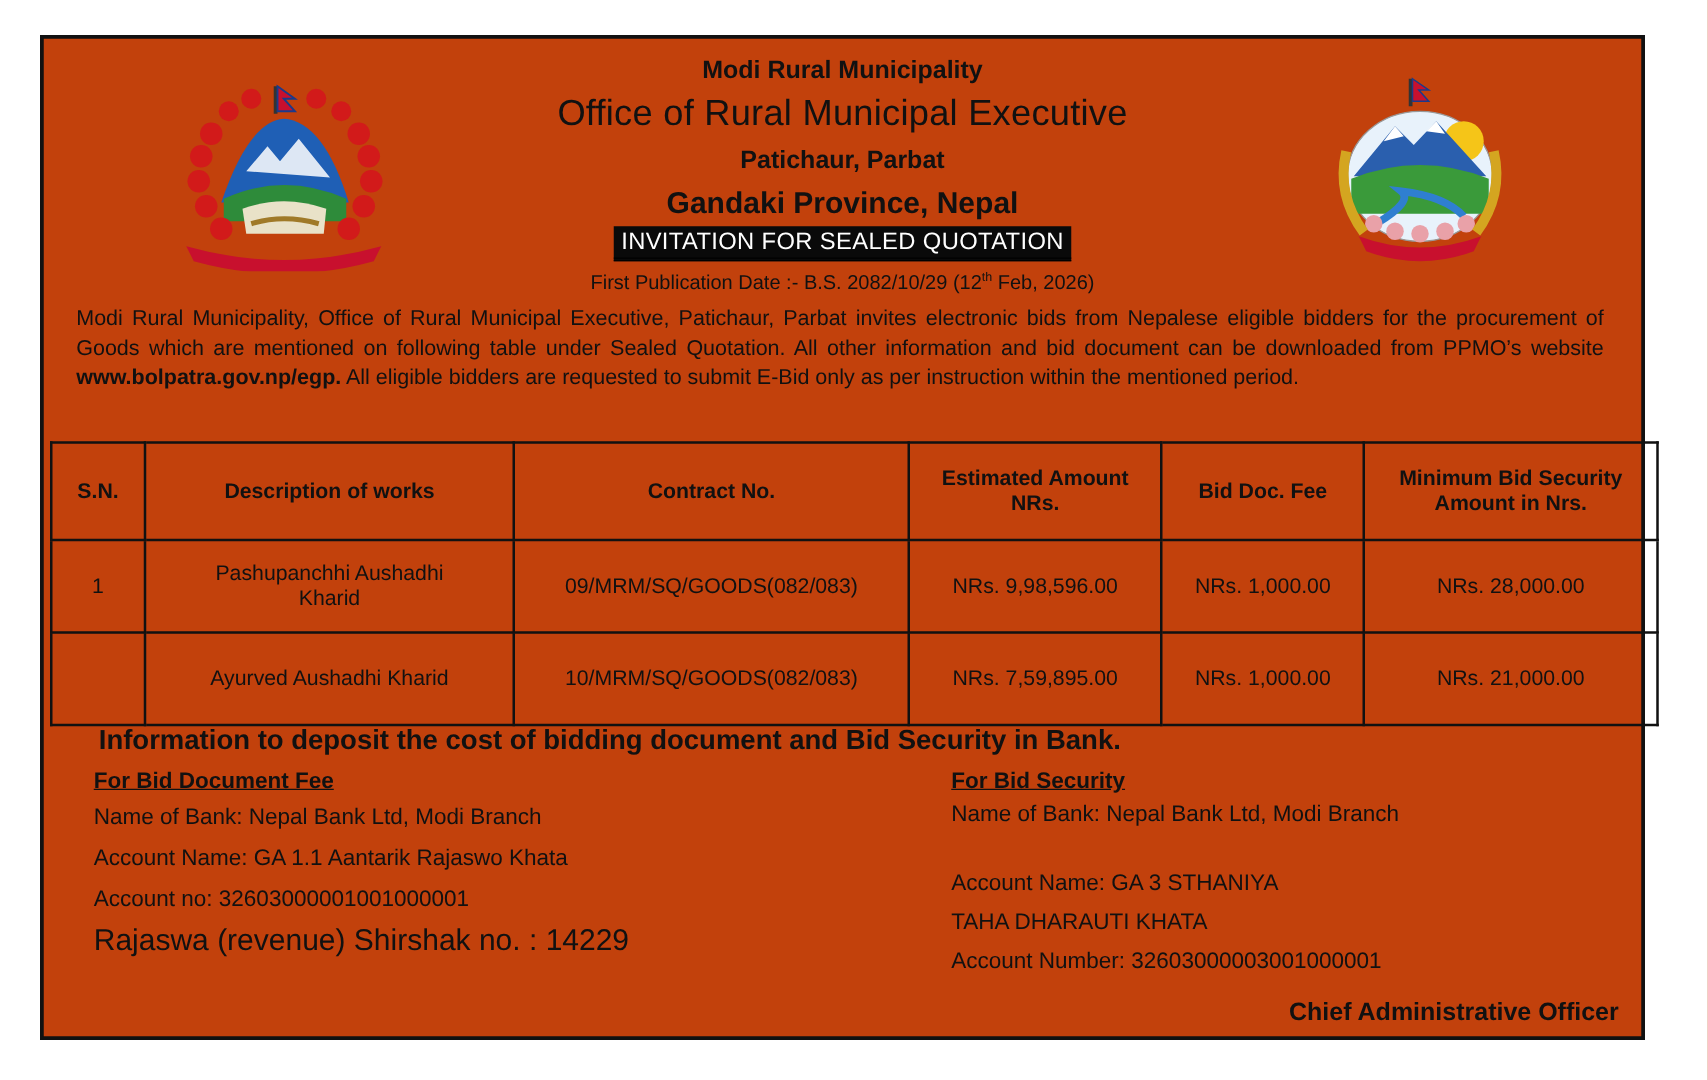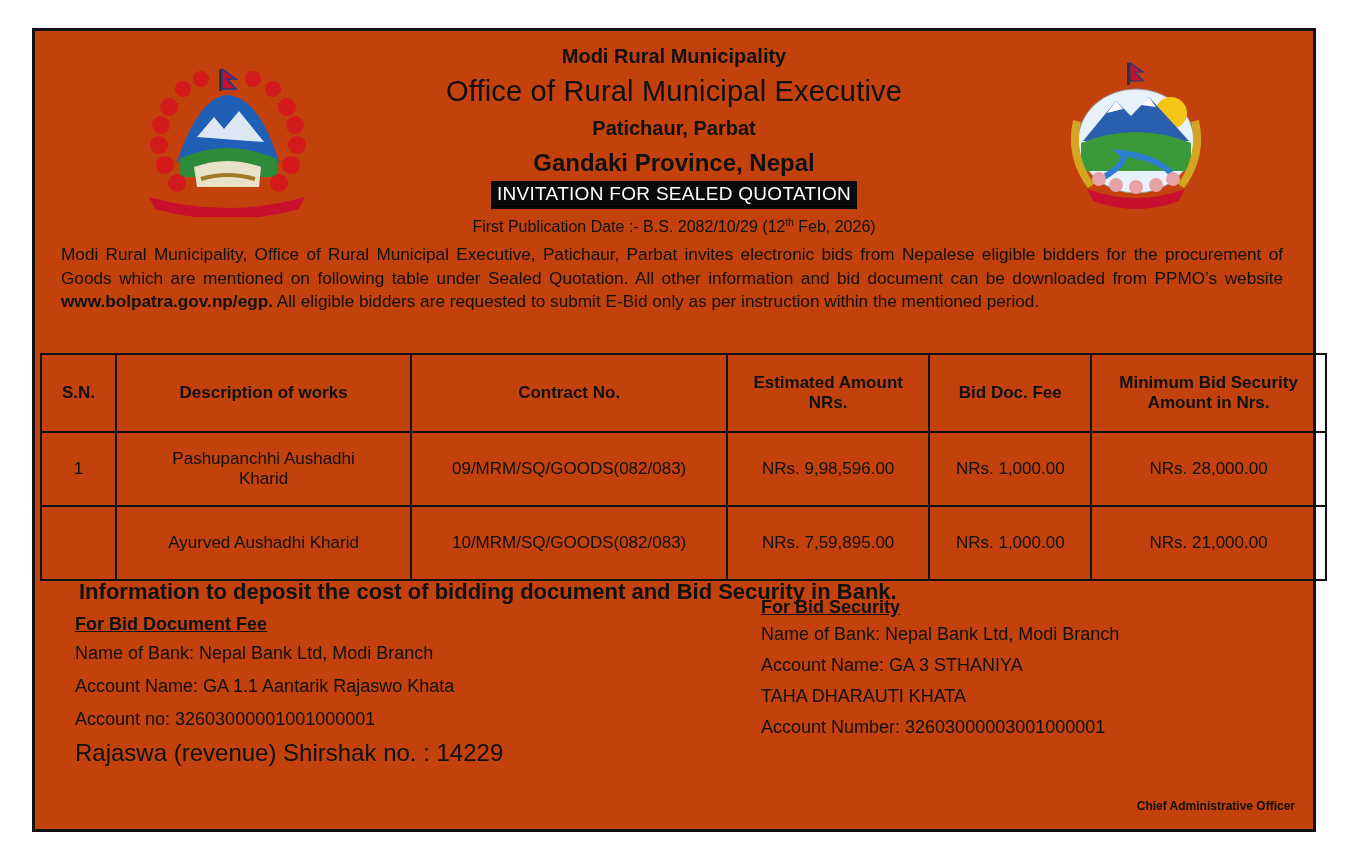--- a/index.html
+++ b/index.html
@@ -20,21 +20,21 @@
   .pubdate sup { font-size:10px; }
   .para { left:26px; right:30px; top:212px; font-size:17.2px; line-height:23.5px; text-align:justify; }
   .para b { font-weight:bold; }
   table.bids { position:absolute; left:5px; top:322px; width:1287px; border-collapse:collapse; font-size:17px; }
   table.bids th, table.bids td { border:2px solid #111; text-align:center; vertical-align:middle; padding:2px 6px; }
   table.bids th { height:72px; font-weight:bold; }
   table.bids td { height:68px; }
   .info-title { left:27px; top:548px; font-size:22px; font-weight:bold;margin-left:17px; }
   .sec-head { font-size:18px; font-weight:bold; text-decoration:underline; }
   .line { font-size:18px; }
-  .sig { right:18px; top:768px; font-size:12px; font-weight:bold;text-align:right; }
+  .sig { right:18px; top:768px; font-size:20px; font-weight:bold;text-align:right; }
   .logo { position:absolute; }
 </style>
 </head>
 <body>
 
 <div class="frame">
 
   <svg class="logo" style="left:104px; top:36px;" width="176" height="150" viewBox="0 0 176 150">
     <rect x="80" y="2" width="3" height="22" fill="#333"></rect>
     <polygon points="83,2 97,12 88,12 97,22 83,22" fill="#c8102e" stroke="#1b3a8a" stroke-width="1.5"></polygon>
@@ -139,22 +139,22 @@
   <div class="abs info-title">Information to deposit the cost of bidding document and Bid Security in Bank.</div>
 
   <div class="abs" style="left:40px; top:580px;">
     <div class="sec-head" style="line-height:26px;">For Bid Document Fee</div>
     <div class="line" style="line-height:33px; margin-top:0px;">Name of Bank: Nepal Bank Ltd, Modi Branch</div>
     <div class="line" style="line-height:33px;">Account Name: GA 1.1 Aantarik Rajaswo Khata</div>
     <div class="line" style="line-height:33px;">Account no: 32603000001001000001</div>
     <div class="line" style="line-height:33px; font-size:24px;">Rajaswa (revenue) Shirshak no. : 14229</div>
   </div>
 
-  <div class="abs" style="left:726px; top:564px;">
+  <div class="abs" style="left:726px; top:581px;">
     <div class="sec-head" style="line-height:24px;">For Bid Security</div>
     <div class="line" style="line-height:31px;">Name of Bank: Nepal Bank Ltd, Modi Branch</div>
-    <div class="line" style="line-height:31px;">Account Name: GA 3 STHANIYA</div>
+    <div class="line" style="line-height:31px;margin-top:24px;">Account Name: GA 3 STHANIYA</div>
     <div class="line" style="line-height:31px;">TAHA DHARAUTI KHATA</div>
     <div class="line" style="line-height:31px;">Account Number: 32603000003001000001</div>
   </div>
 
   <div class="abs sig">Chief Administrative Officer</div>
 </div>
 
 </body></html>

